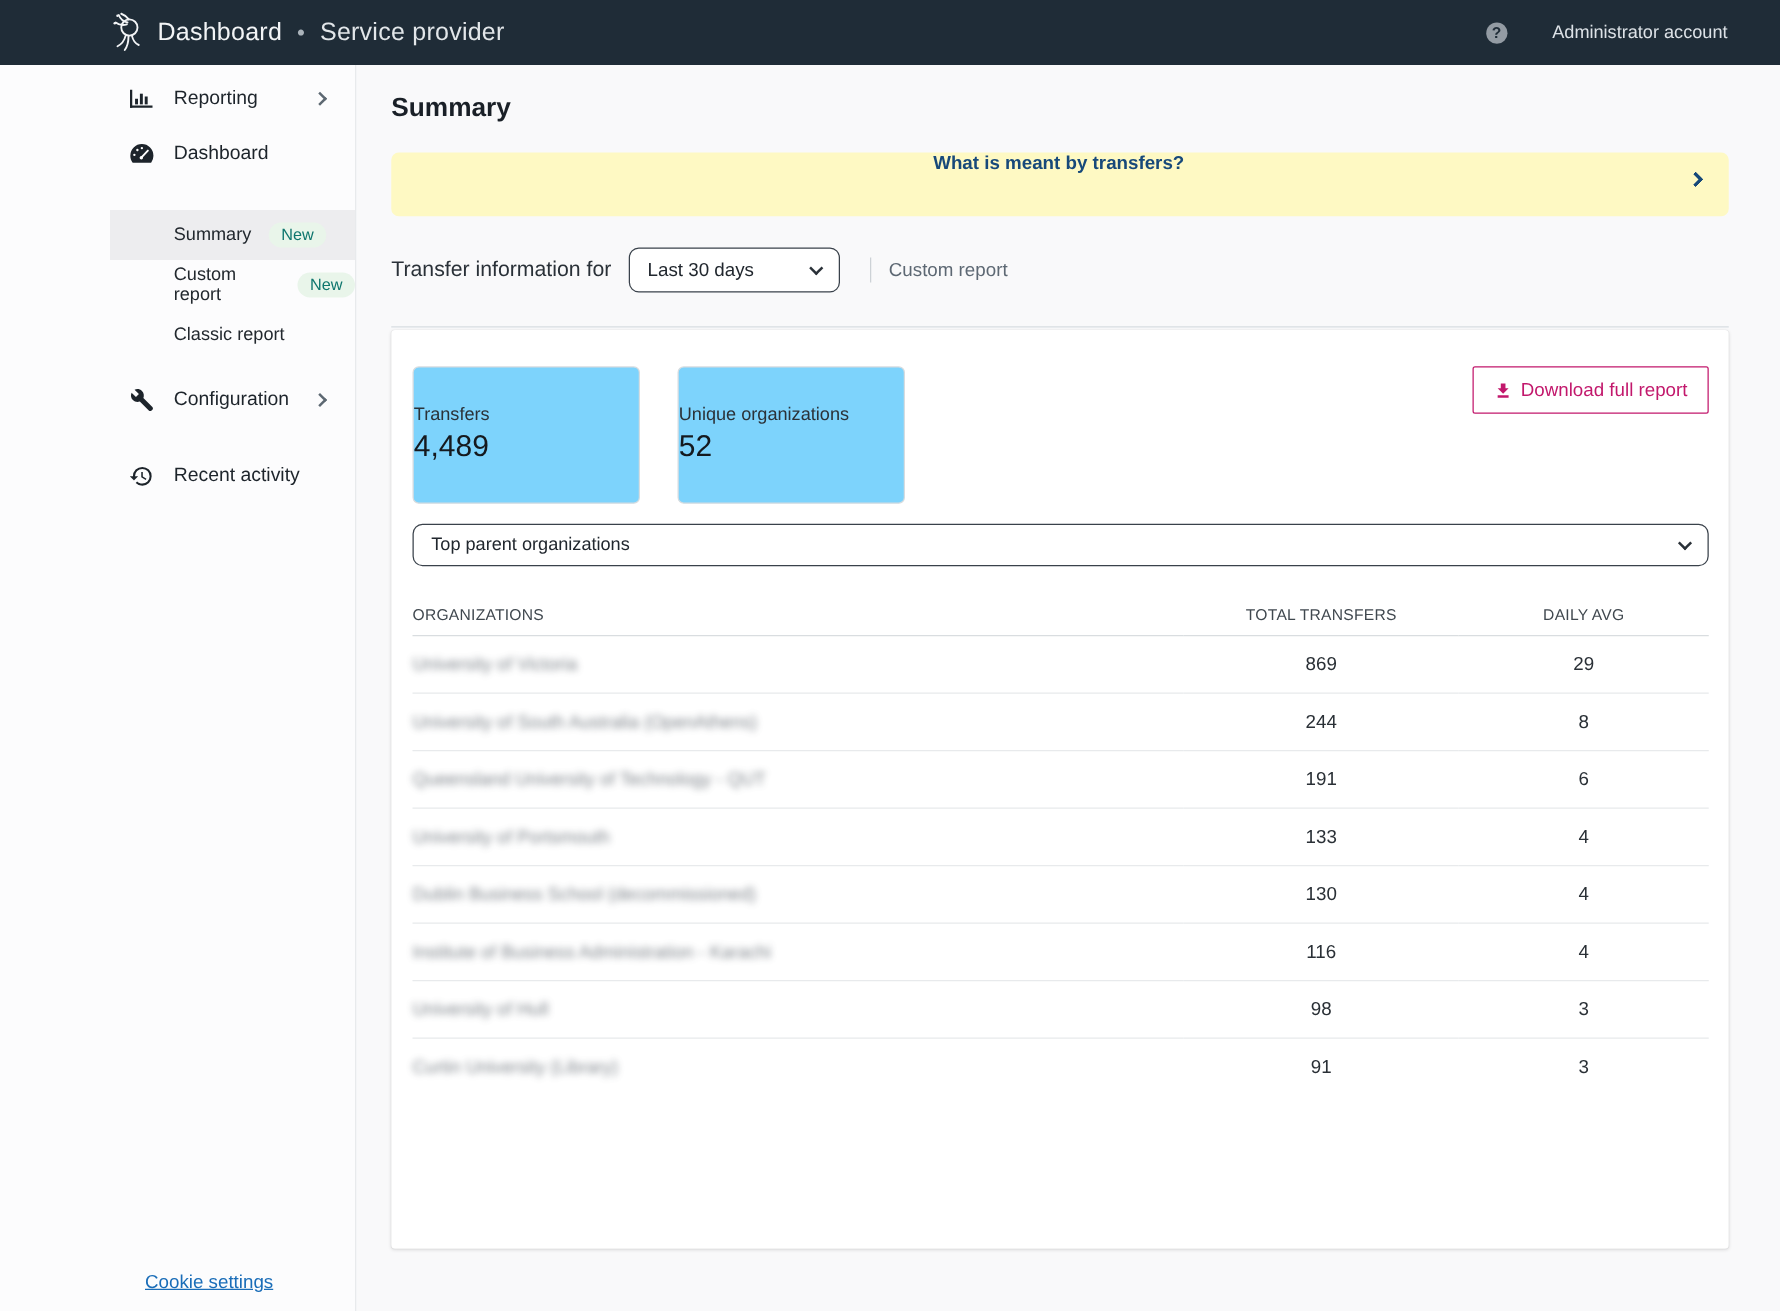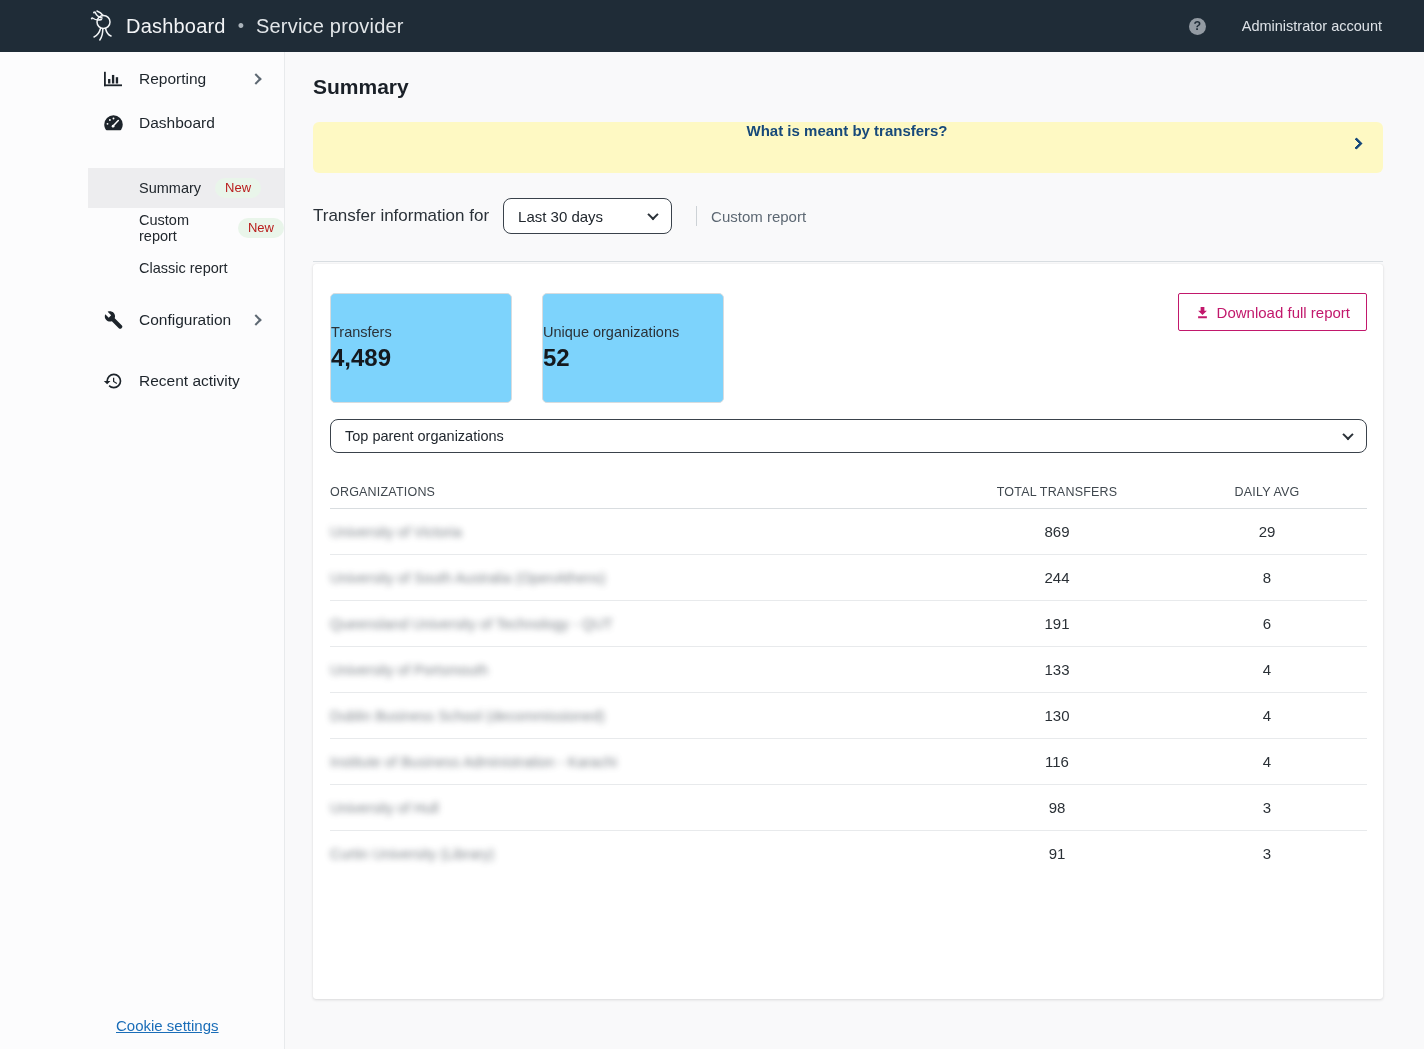--- a/index.html
+++ b/index.html
@@ -47,21 +47,21 @@
     padding-left: 51px; cursor: pointer; font-size: 14.5px; color: #22282e;
   }
   .sub-item.active { background: #ededef; }
   .sub-group { margin: 6px 0 10px 0; }
   .chev-right {
     margin-left: auto; width: 8px; height: 8px;
     border-right: 2.2px solid #5d6872; border-bottom: 2.2px solid #5d6872;
     transform: rotate(-45deg);
   }
   .badge-new {
-    margin-left: 14px; background: #e9f5ea; color: #b91c1c; font-size: 13px;
+    margin-left: 14px; background: #e9f5ea; color: #0f766e; font-size: 13px;
     padding: 3px 10px 4px; border-radius: 11px; line-height: 1;
   }
   .cookie-link {
     margin-top: auto; margin-bottom: 10px; padding-left: 116px;
     color: #1a6db8; font-size: 15px; cursor: pointer; height: 28px;
     display: flex; align-items: center; text-decoration: underline;
   }
 
   
   .page-title { font-size: 21px; font-weight: 600; color: #1a2027; margin-top: 23px; }
@@ -97,21 +97,21 @@
     padding: 29px 16px 18px 17px; min-height: 735px;
   }
   .panel-top { display: flex; align-items: flex-start; }
   .stat-card {
     width: 182px; height: 110px; border: 1px solid #d7dcdf; border-radius: 5px;
     display: flex; flex-direction: column; align-items: flex-start; justify-content: center;
     gap: 4px; background: #7dd3fc;
   }
   .stat-card + .stat-card { margin-left: 30px; }
   .stat-label { font-size: 14.5px; color: #2b3238; }
-  .stat-value { font-size: 24px; font-weight: 700; color: #15191e; }
+  .stat-value { font-size: 24px; font-weight: 400; color: #15191e; }
   .download-btn {
     margin-left: auto; height: 38px; border: 1px solid #c2186c; border-radius: 2px;
     background: #fff; color: #c2186c; font-size: 15px; display: flex;
     align-items: center; gap: 7px; padding: 0 16px; cursor: pointer;
     font-family: "Liberation Sans", sans-serif;
   }
   .table-filter { margin-top: 16px; }
   .table-filter .select-box { margin-left: 0; height: 34px; min-width: 210px; font-size: 14.5px; gap: 18px; }
 
   table.org-table { width: 100%; border-collapse: collapse; margin-top: 24px; }

